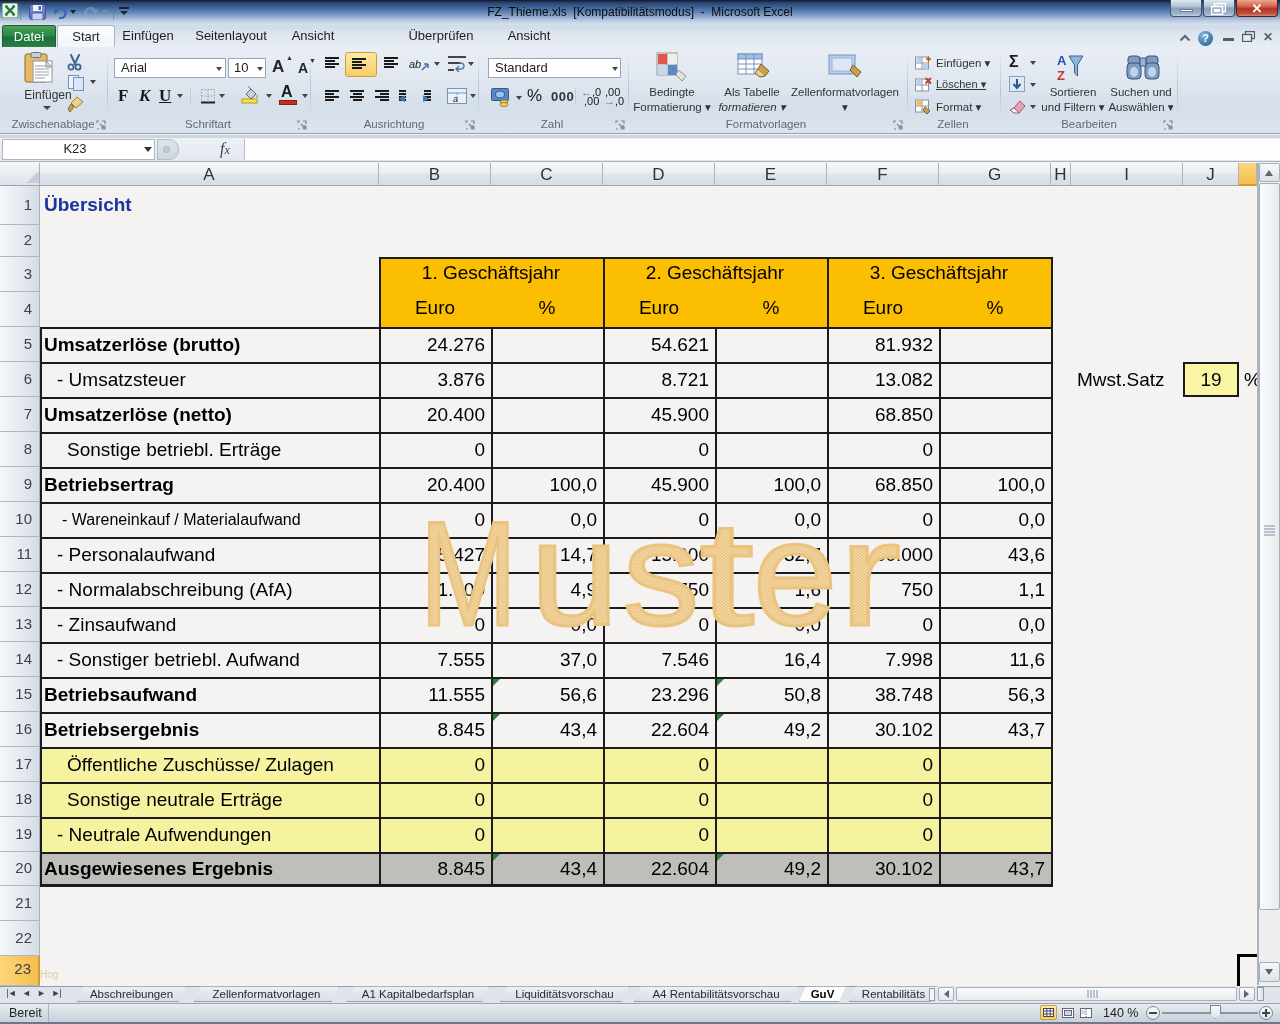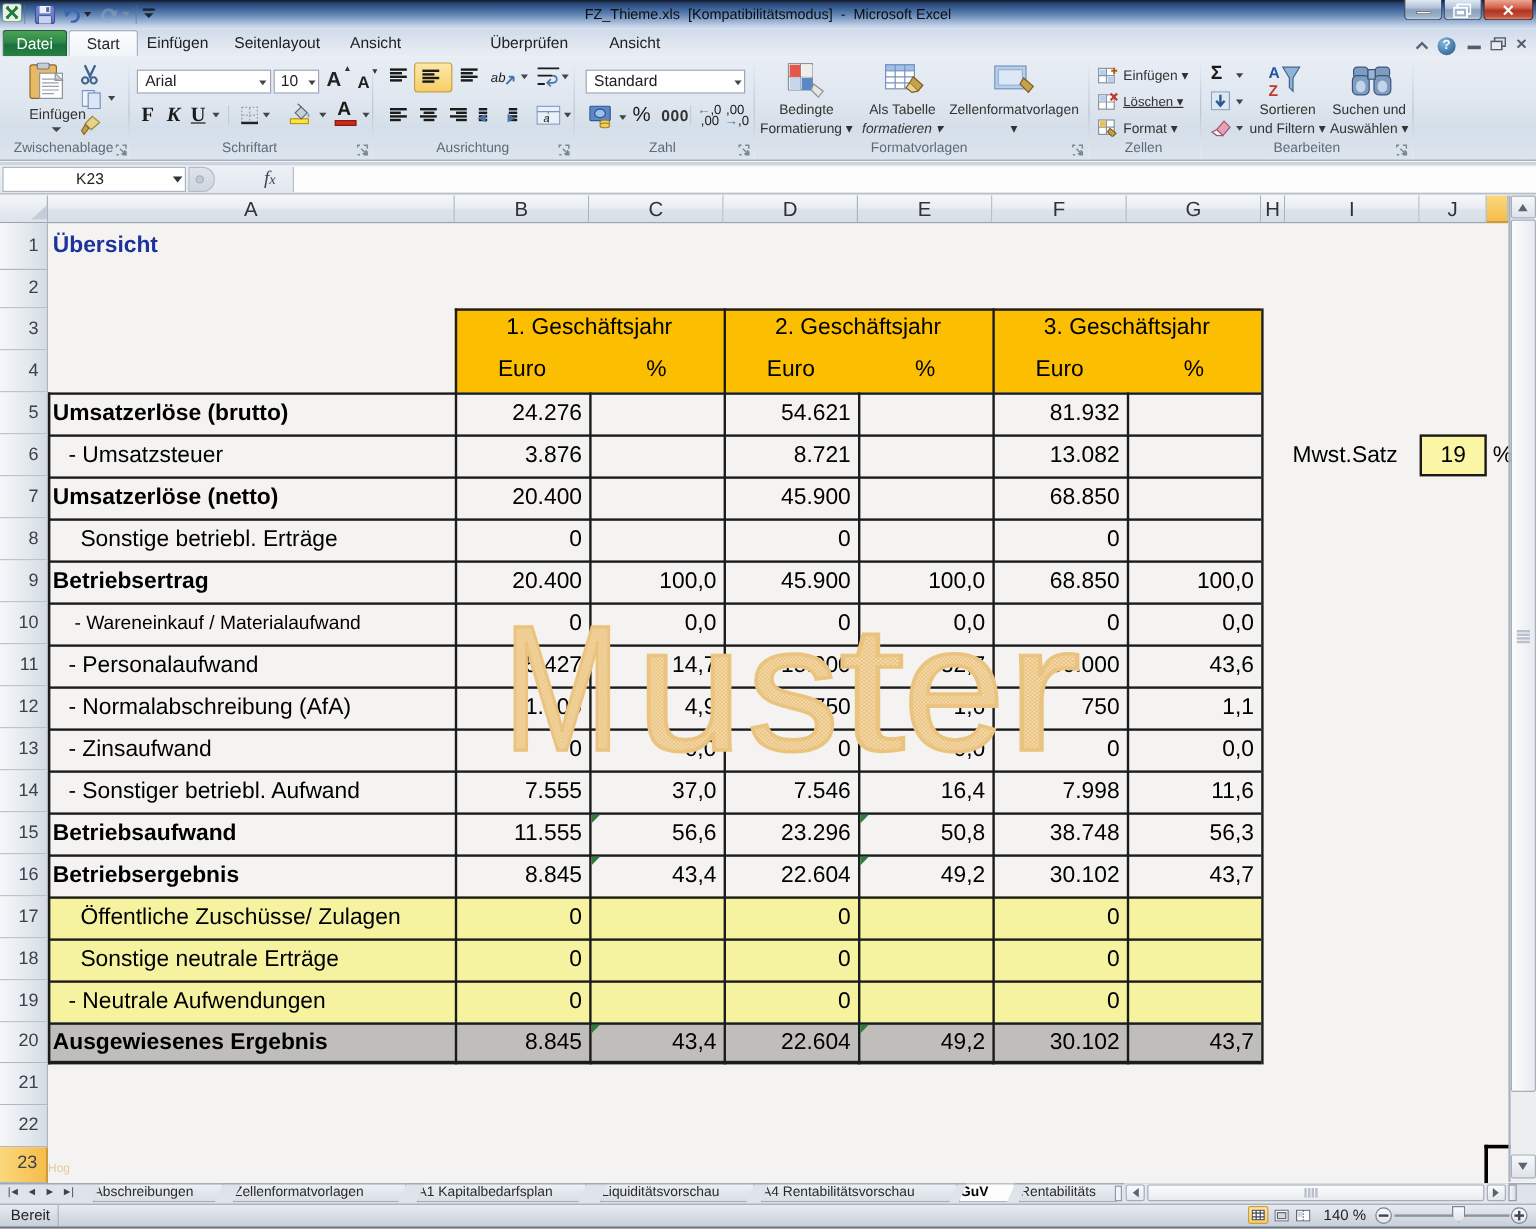--- a/index.html
+++ b/index.html
@@ -6,21 +6,21 @@
  font-family:"Liberation Sans",sans-serif;background:#f4f3f1;}
 .ab{position:absolute;}
 .num{position:absolute;text-align:right;font-size:19px;color:#000;}
 .ghd{position:absolute;color:#2e3338;font-size:17px;text-align:center;
  background:linear-gradient(180deg,#f5f7f9 0%,#e9edf2 45%,#dde3ea 55%,#d8dee6 100%);
  border-right:1px solid #a9b4c2;}
 .rhd{position:absolute;left:0;width:40px;color:#3c414a;font-size:15px;text-align:right;padding-right:7px;
  background:linear-gradient(90deg,#f5f7f9,#e3e8ee 60%,#d6dce4);
  border-bottom:1px solid #aeb8c5;}
 .glbl{position:absolute;color:#5e6a79;font-size:11.5px;text-align:center;white-space:nowrap;}
-.stab{position:absolute;top:986px;height:16px;font-size:11.5px;color:#2a2a2a;text-align:left;
+.stab{position:absolute;top:986px;height:16px;font-size:11.5px;color:#2a2a2a;text-align:center;
  background:linear-gradient(180deg,#eceff3,#d9dfe7);border:1px solid #98a4b2;border-top:1px solid #a8b2bf;
  clip-path:polygon(7px 0, 100% 0, calc(100% - 7px) 100%, 0 100%);line-height:15px;white-space:nowrap;}
 
 </style></head><body>
 <div style="position:absolute;left:0;top:0;width:1280px;height:25px;background:linear-gradient(180deg,#14181f 0%,#1f3254 6%,#2b4a7a 14%,#3f649a 30%,#6488b5 50%,#93acd0 68%,#c0cfe4 85%,#d9e2ef 100%);"></div>
 <div style="position:absolute;left:0;top:25px;width:1280px;height:22px;background:linear-gradient(180deg,#cfdae9 0%,#dfe6f0 50%,#e9edf4 100%);"></div>
 <svg class="ab" style="left:2px;top:3px" width="16" height="15" viewBox="0 0 16 15">
 <rect x="0" y="0" width="16" height="15" rx="2" fill="#e9f2e6" stroke="#5a8b57"></rect>
 <path d="M3.5 3 L12.5 12 M12.5 3 L3.5 12" stroke="#1f7a40" stroke-width="2.4" fill="none"></path>
 <path d="M3.5 3 L5.5 3 M10.5 3 L12.5 3 M3.5 12 L5.5 12 M10.5 12 L12.5 12" stroke="#1f7a40" stroke-width="1.4"></path>

